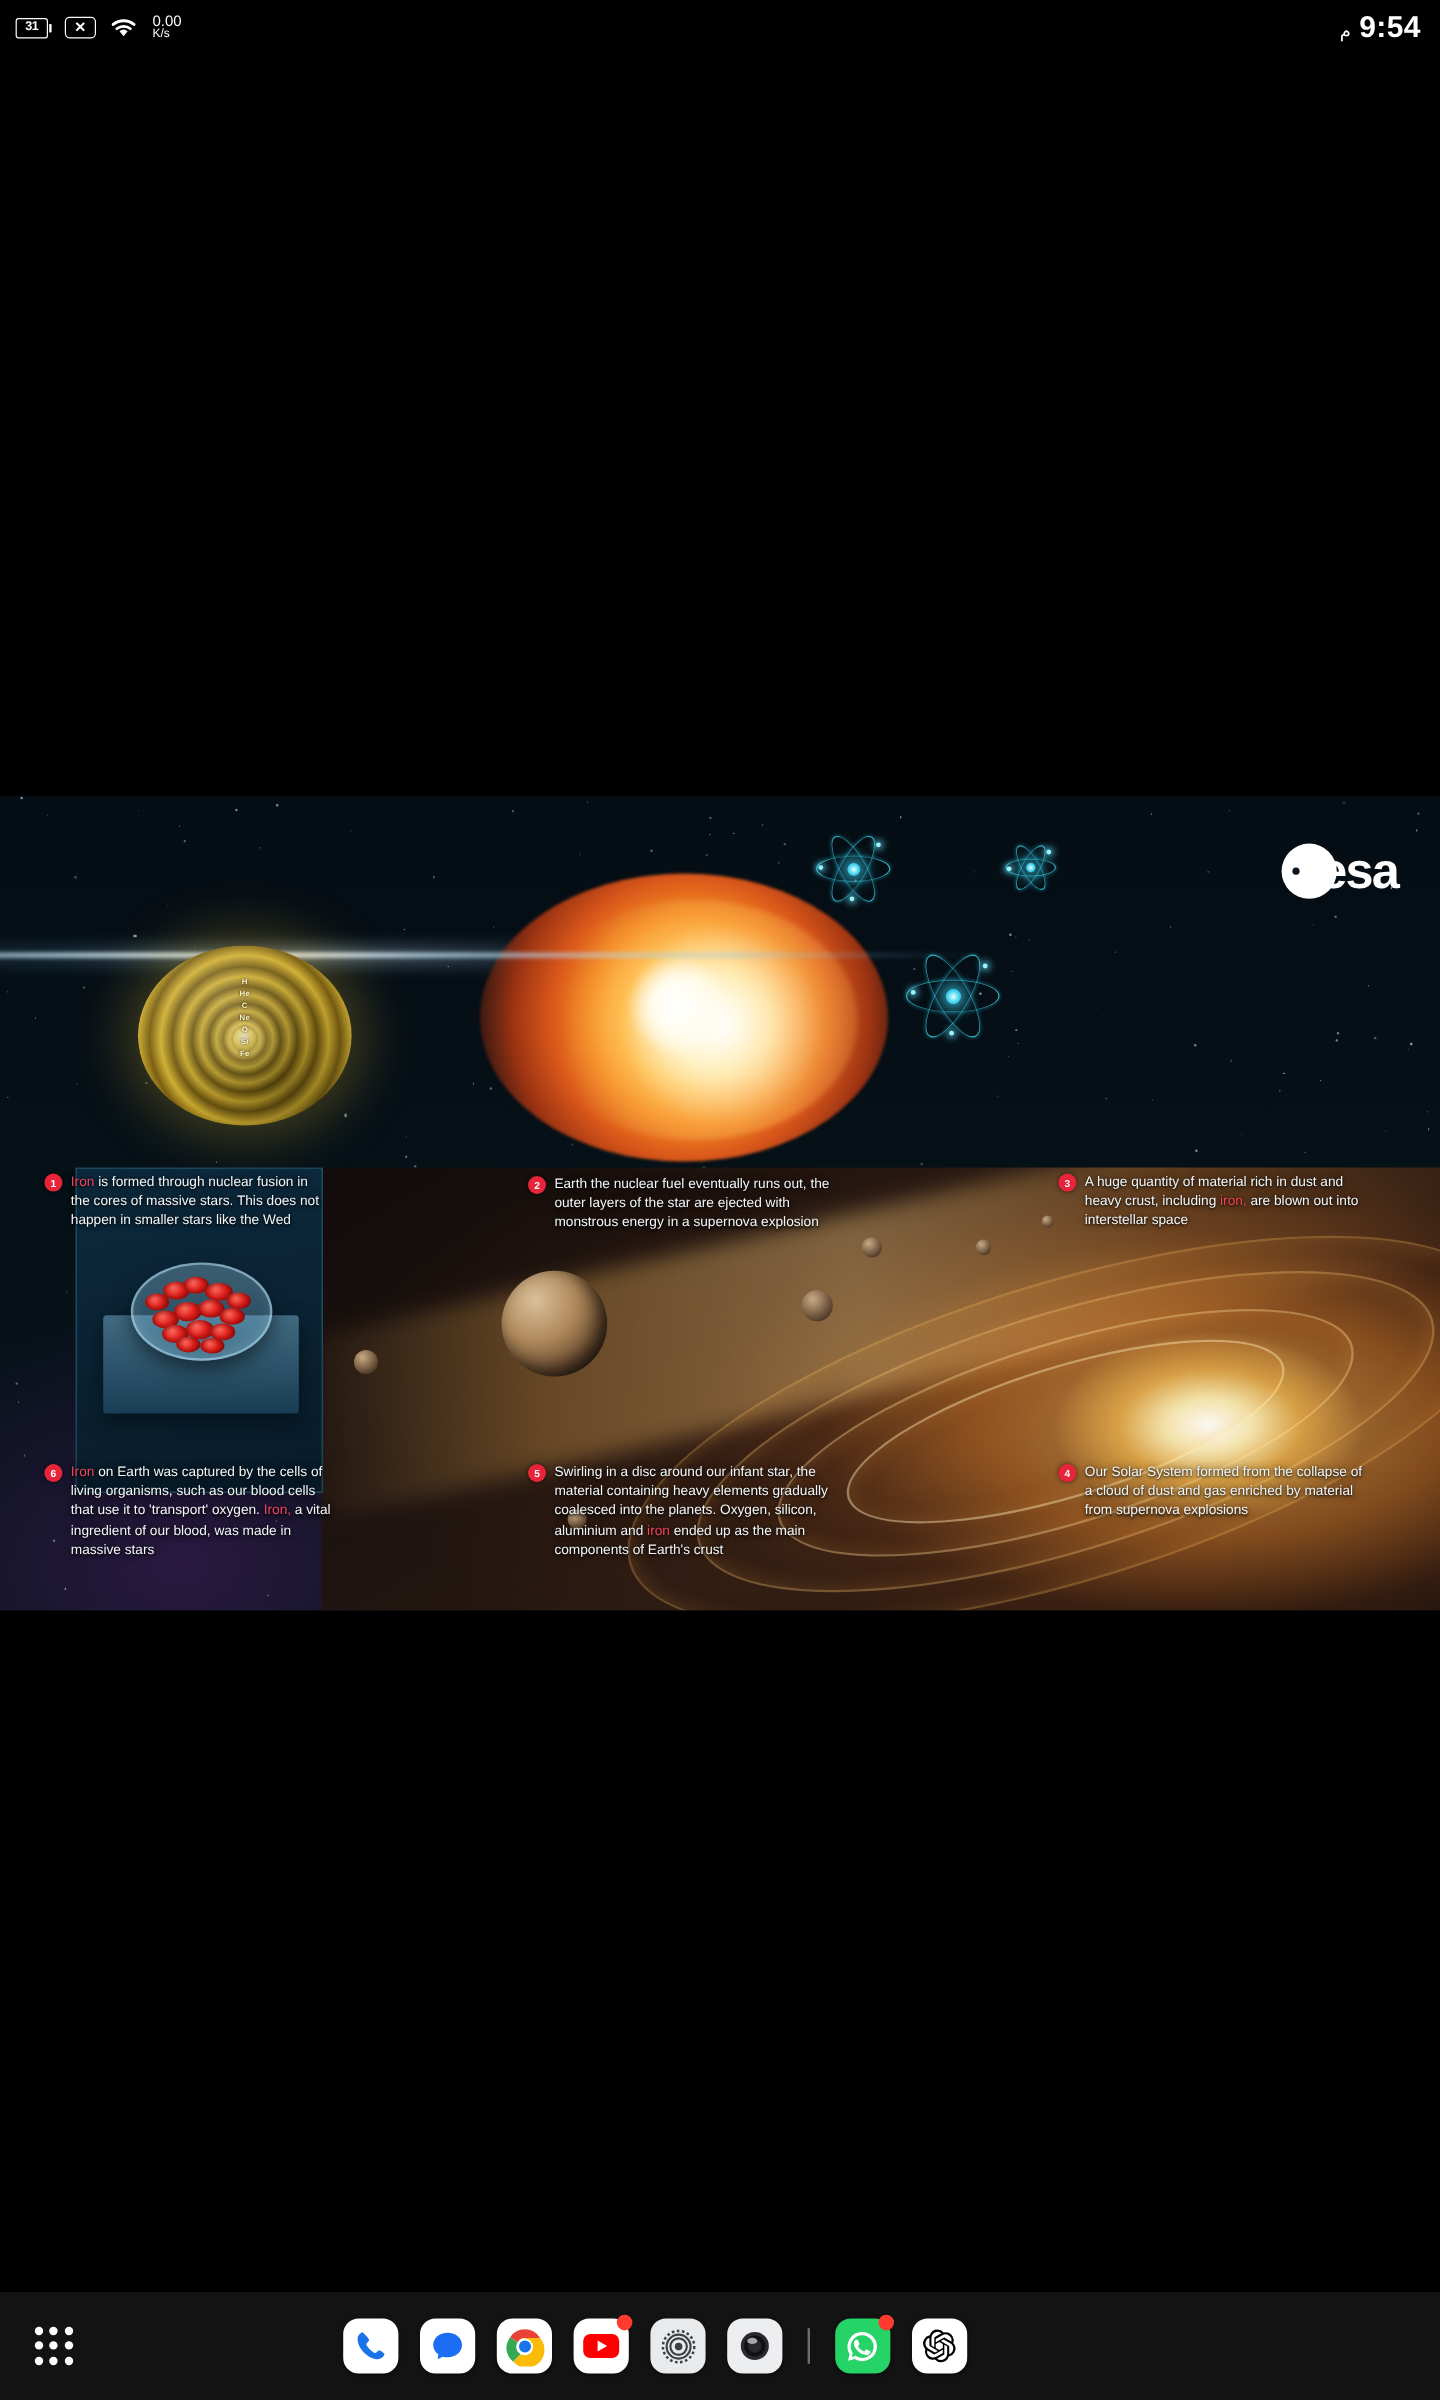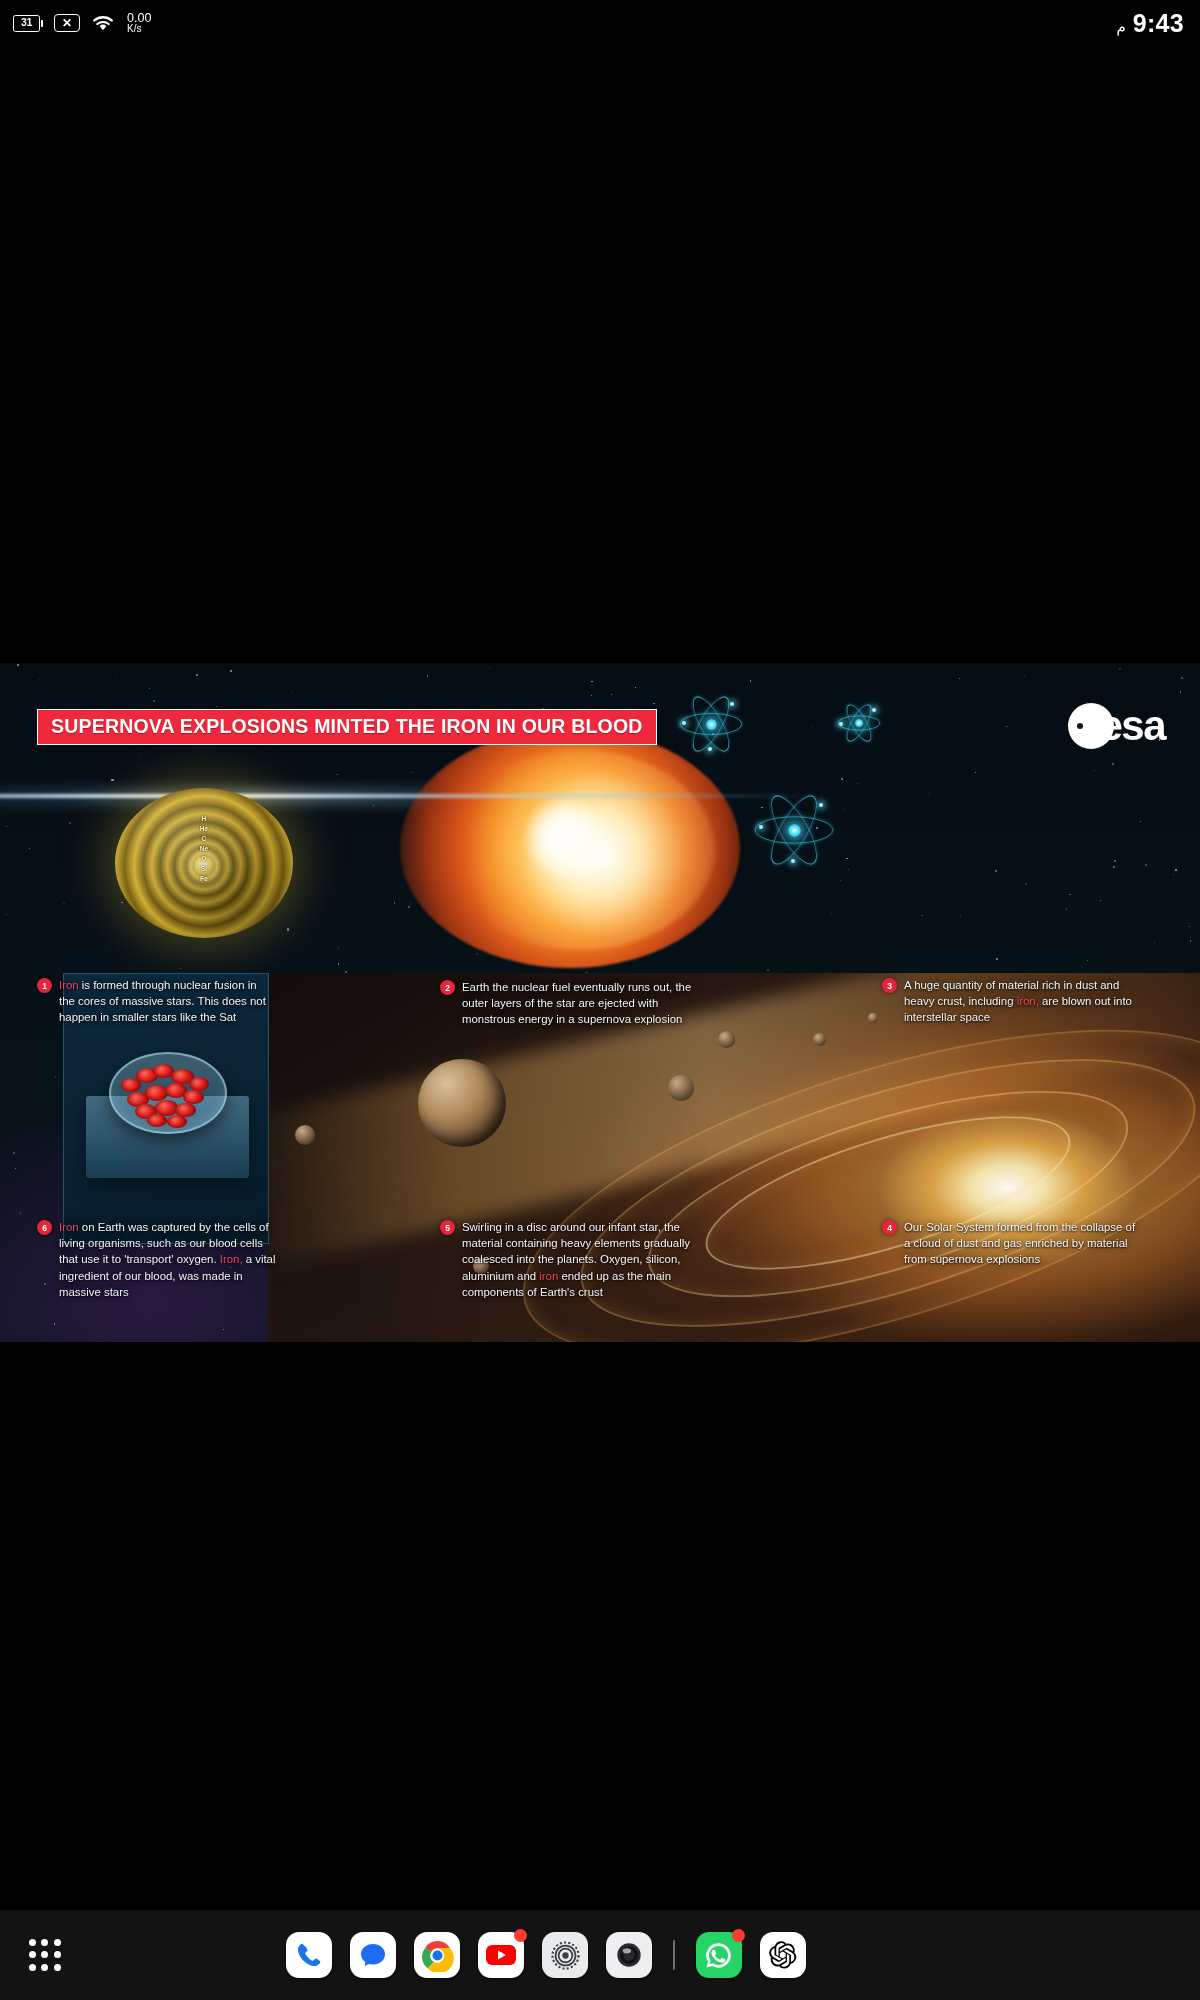--- a/index.html
+++ b/index.html
@@ -324,21 +324,21 @@
         <path d="M6.3 10.0 A9.2 9.2 0 0 1 17.7 10.0" stroke="#fff" stroke-width="2.2" fill="none" stroke-linecap="round"></path>
       </svg>
     </div>
     <div class="netspeed">
       <div class="v">0.00</div>
       <div class="u">K/s</div>
     </div>
   </div>
   <div class="sb-right">
     <span class="ampm">م</span>
-    <span class="clock">9:43</span>
+    <span class="clock">9:54</span>
   </div>
 </div>
 
 <div class="infographic">
 
   <div class="stars" id="starfield">
       <i style="left: 292.4px; top: 29px; width: 0.96px; height: 0.96px; opacity: 0.37;"></i>
       <i style="left: 653.4px; top: 39.8px; width: 1.38px; height: 1.38px; opacity: 0.65;"></i>
       <i style="left: 287.1px; top: 265.4px; width: 2.25px; height: 2.25px; opacity: 0.66;"></i>
       <i style="left: 996.2px; top: 294.5px; width: 2.12px; height: 2.12px; opacity: 0.72;"></i>
@@ -681,35 +681,32 @@
         <div class="rbc" style="left:72px; top:36px; width:21px; height:14px;"></div>
         <div class="rbc" style="left:24px; top:50px; width:22px; height:15px;"></div>
         <div class="rbc" style="left:44px; top:46px; width:23px; height:16px;"></div>
         <div class="rbc" style="left:64px; top:49px; width:21px; height:14px;"></div>
         <div class="rbc" style="left:36px; top:60px; width:20px; height:13px;"></div>
         <div class="rbc" style="left:56px; top:61px; width:20px; height:13px;"></div>
       </div>
     </div>
   </div>
 
-  <div class="title-banner" style="top:46px; left:37px;">
-    <span>SUPERNOVA EXPLOSIONS MINTED THE IRON IN OUR BLOOD</span>
-  </div>
 
   <div class="esa-logo" style="top:40px;">
     <div class="esa-mark">
       <div class="disc"></div>
         <div class="dot"></div>
     </div>
     <div class="esa-text">esa</div>
   </div>
 
   <div class="cap cap1" style="top:314px; left:37px;">
     <div class="cap-badge">1</div>
-    <div class="cap-text" id="cap-1"><em>Iron</em><span> is formed through nuclear fusion in the cores of massive stars. This does not happen in smaller stars like the Sat</span></div>
+    <div class="cap-text" id="cap-1"><em>Iron</em><span> is formed through nuclear fusion in the cores of massive stars. This does not happen in smaller stars like the Wed</span></div>
   </div>
   <div class="cap cap2" style="top:316px; left:440px;">
     <div class="cap-badge">2</div>
     <div class="cap-text" id="cap-2"><span>Earth the nuclear fuel eventually runs out, the outer layers of the star are ejected with monstrous energy in a supernova explosion</span></div>
   </div>
   <div class="cap cap3" style="top:314px; left:882px;">
     <div class="cap-badge">3</div>
     <div class="cap-text" id="cap-3"><span>A huge quantity of material rich in dust and heavy crust, including </span><em>iron,</em><span> are blown out into interstellar space</span></div>
   </div>
   <div class="cap cap6" style="top:556px; left:37px;">

